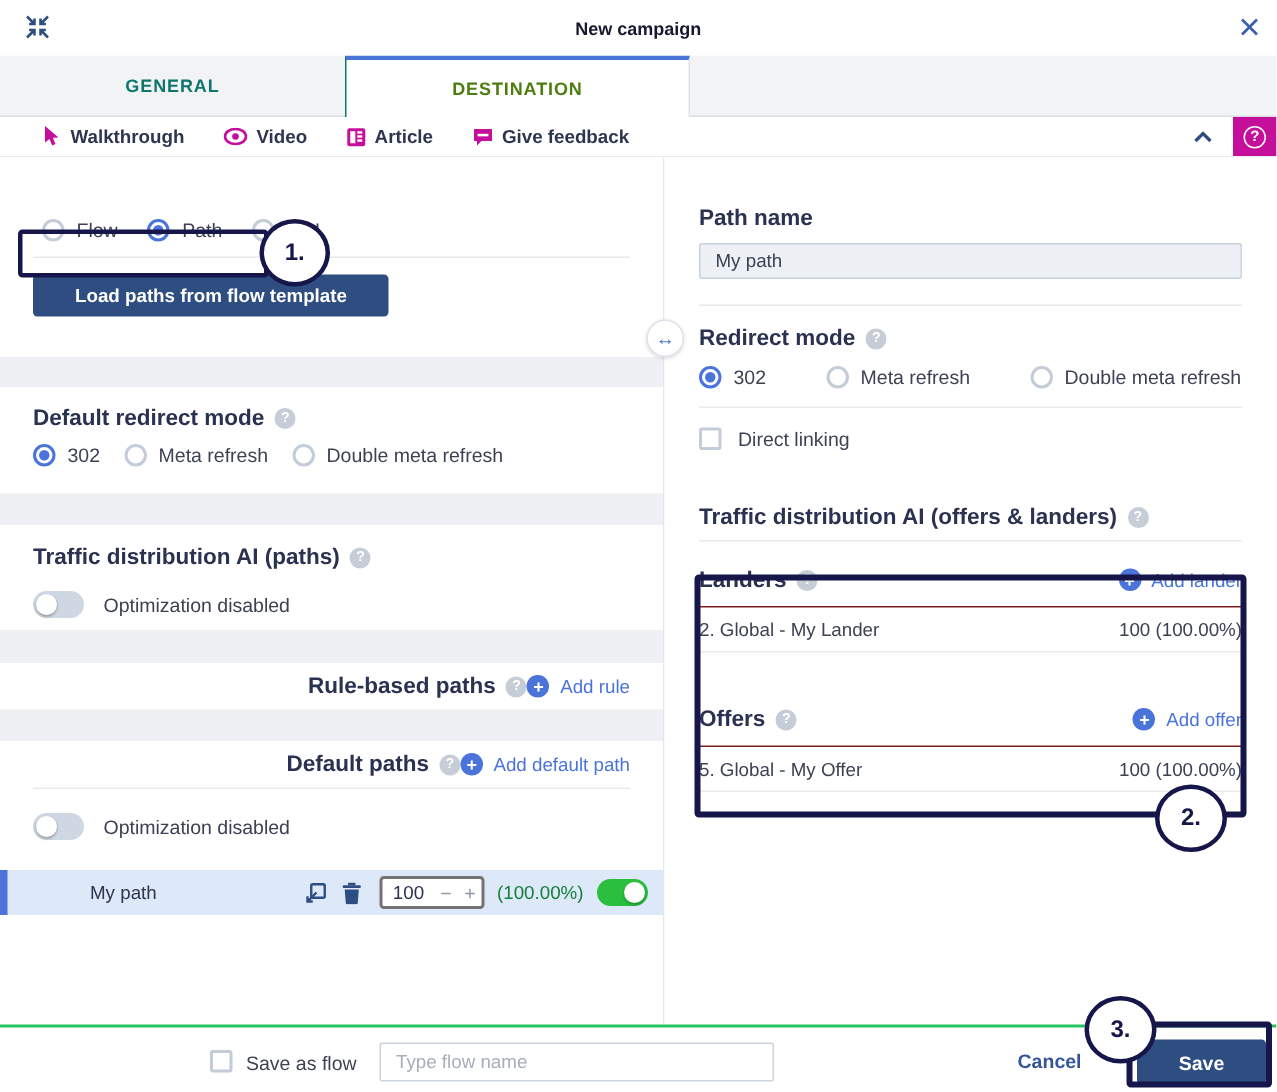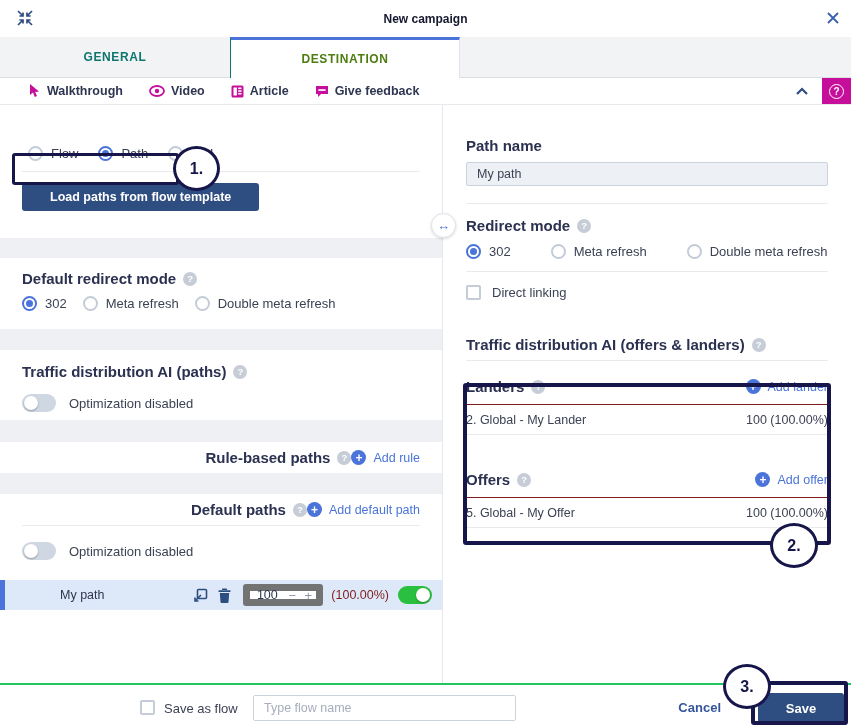--- a/index.html
+++ b/index.html
@@ -56,24 +56,24 @@
 
   .add-link { display:flex; align-items:center; gap:7px; color:#4a74d9; font-size:12.5px; cursor:pointer; }
   .plus { width:15px; height:15px; border-radius:50%; background:#4a74d9; color:#fff; font-size:12px; font-weight:700; display:flex; align-items:center; justify-content:center; line-height:1; flex:none; }
 
   .row-between { display:flex; align-items:center; justify-content:flex-end; }
 
   
   .path-row { height:30px; background:#dde8f8; border-left:5px solid #4a74d9; display:flex; align-items:center; margin:20px -22px 0; padding:0 10px 0 55px; }
   .path-row .pname { flex:1; font-size:12.5px; color:#2e3550; }
   .icon-btn { display:flex; align-items:center; margin-right:10px; cursor:pointer; }
-  .stepper { display:flex; align-items:center; background:#fff; border:7px solid #737373; border-radius:3px; height:22px; margin:0 8px 0 2px; }
+  .stepper { display:flex; align-items:center; background:#fff; border:2px solid #737373; border-radius:3px; height:22px; margin:0 8px 0 2px; }
   .stepper .val { width:34px; text-align:center; font-size:12.5px; color:#2e3550; }
   .stepper .mbtn { width:16px; text-align:center; color:#8d97a8; font-size:13px; cursor:pointer; }
-  .pct { font-size:12.5px; color:#7f1d1d; margin-right:9px; }
+  .pct { font-size:12.5px; color:#15803d; margin-right:9px; }
 
   
   .input { height:24px; background:#edf0f5; border:1px solid #c9d2dd; border-radius:2px; width:100%; padding:0 10px; font-size:12.5px; color:#3c4254; font-family:inherit; }
   .chk { width:15px; height:15px; border:2px solid #c3ccd8; border-radius:2px; background:#fff; flex:none; }
   .chk-row { display:flex; align-items:center; gap:11px; font-size:13px; color:#3c4254; cursor:pointer; }
   .list-header { display:flex; align-items:center; justify-content:space-between; padding-bottom:9px; border-bottom:1px solid #7f1d1d; }
   .list-item { display:flex; align-items:center; justify-content:space-between; height:30px; border-bottom:1px solid #e8eaee; font-size:12.5px; color:#3c4254; }
 
   
   .footer { height:46px; border-top:2px solid #22c55e; background:#fff; position:relative; }

